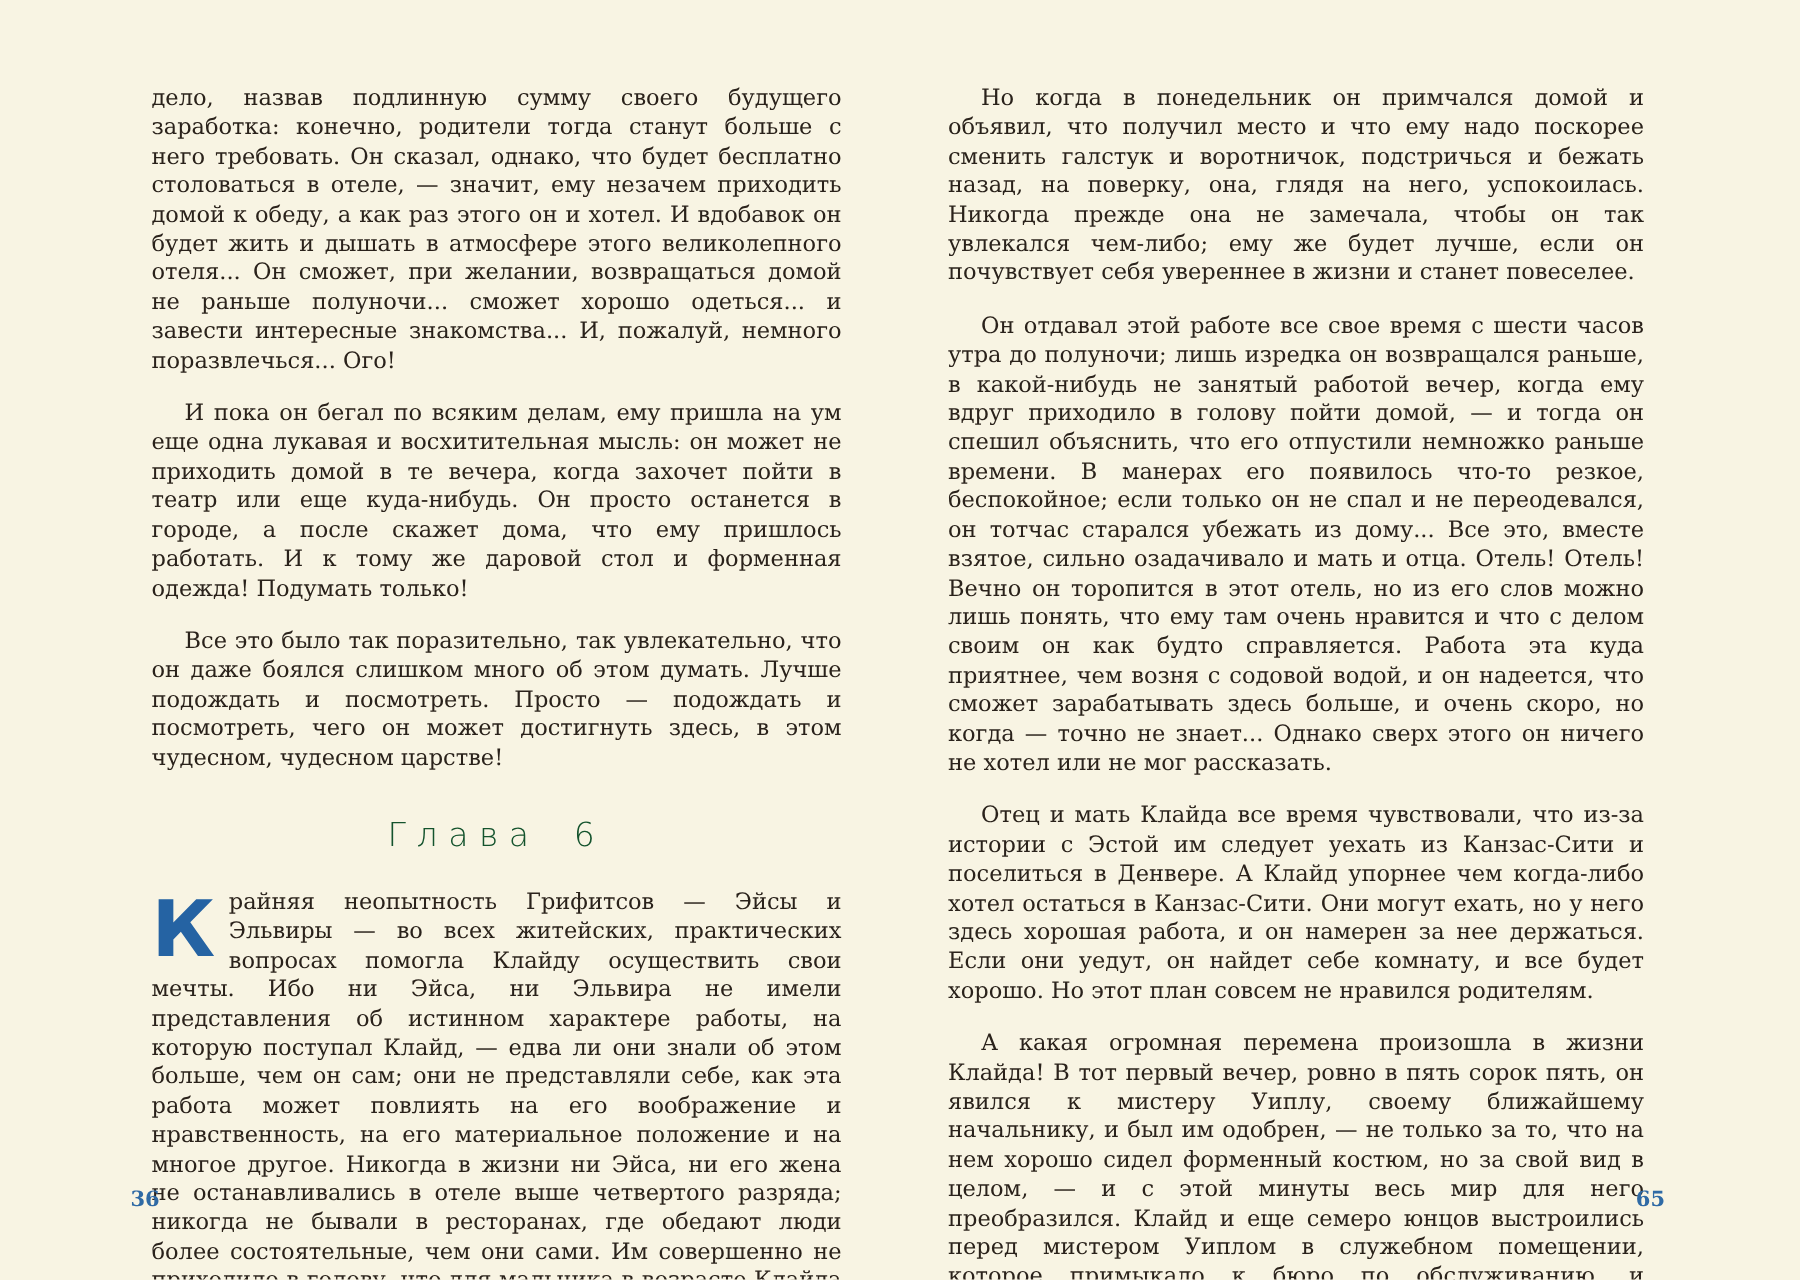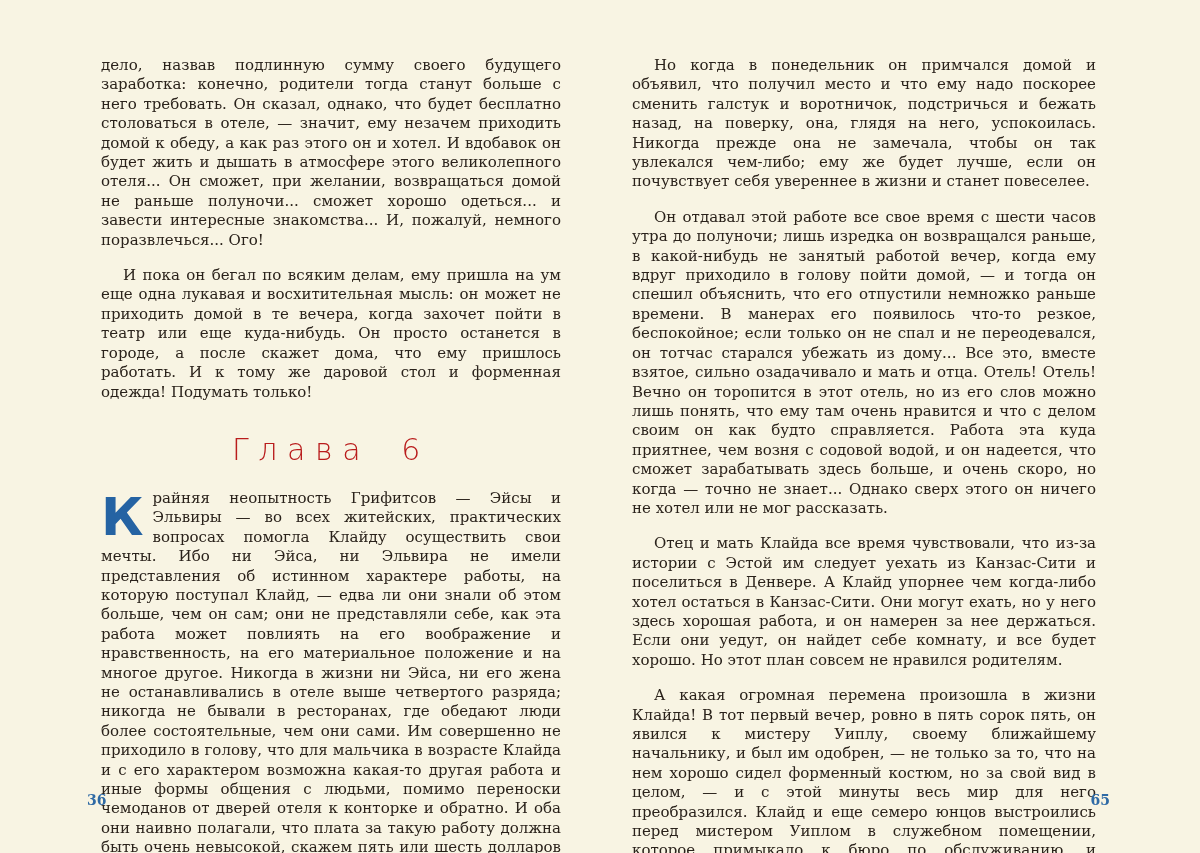--- a/index.html
+++ b/index.html
@@ -36,24 +36,24 @@
     text-indent: 22px;
     hyphens: auto;
   }
   p.noindent { text-indent: 0; }
 
   .chapter {
     margin: 30px 0 22px 0;
     text-align: center;
     font-family: "DejaVu Sans", sans-serif;
     font-weight: 300;
-    font-size: 30px;
+    font-size: 22px;
     letter-spacing: 0.32em;
     word-spacing: 0.4em;
-    color: #b91c1c;
+    color: #14532d;
   }
 
   .dropcap {
     float: left;
     font-family: "DejaVu Sans", sans-serif;
     font-weight: bold;
     font-size: 52px;
     line-height: 50px;
     color: #2563a3;
     margin: 3px 9px 0 0;
@@ -71,20 +71,21 @@
   .pagenum.num-right { right: 2px; text-align: right; }
 </style>
 </head>
 <body>
 
 <div class="spread">
 
   <div class="page left">
     <p class="body noindent">дело, назвав подлинную сумму своего будущего заработка: конечно, родители тогда станут больше с него требовать. Он сказал, однако, что будет бесплатно столоваться в отеле, — значит, ему незачем приходить домой к обеду, а как раз этого он и хотел. И вдобавок он будет жить и дышать в атмосфере этого великолепного отеля... Он сможет, при желании, возвращаться домой не раньше полуночи... сможет хорошо одеться... и завести интересные знакомства... И, пожалуй, немного поразвлечься... Ого!</p>
     <p class="body">И пока он бегал по всяким делам, ему пришла на ум еще одна лукавая и восхитительная мысль: он может не приходить домой в те вечера, когда захочет пойти в театр или еще куда-нибудь. Он просто останется в городе, а после скажет дома, что ему пришлось работать. И к тому же даровой стол и форменная одежда! Подумать только!</p>
+    <p class="body">Все это было так поразительно, так увлекательно, что он даже боялся слишком много об этом думать. Лучше подождать и посмотреть. Просто — подождать и посмотреть, чего он может достигнуть здесь, в этом чудесном, чудесном царстве!</p>
 
     <h2 class="chapter">Глава 6</h2>
 
     <p class="body noindent">
       <span class="dropcap">К</span><span>райняя неопытность Грифитсов — Эйсы и Эльвиры — во всех житейских, практических вопросах помогла Клайду осуществить свои мечты. Ибо ни Эйса, ни Эльвира не имели представления об истинном характере работы, на которую поступал Клайд, — едва ли они знали об этом больше, чем он сам; они не представляли себе, как эта работа может повлиять на его воображение и нравственность, на его материальное положение и на многое другое. Никогда в жизни ни Эйса, ни его жена не останавливались в отеле выше четвертого разряда; никогда не бывали в ресторанах, где обедают люди более состоятельные, чем они сами. Им совершенно не приходило в голову, что для мальчика в возрасте Клайда и с его характером возможна какая-то другая работа и иные формы общения с людьми, помимо переноски чемоданов от дверей отеля к конторке и обратно. И оба они наивно полагали, что плата за такую работу должна быть очень невысокой, скажем пять или шесть долларов в неделю, в сущности меньше, чем заслуживал Клайд по своим годам и способностям.</span>
     </p>
 
     <div class="pagenum num-left">36</div>
   </div>
 

